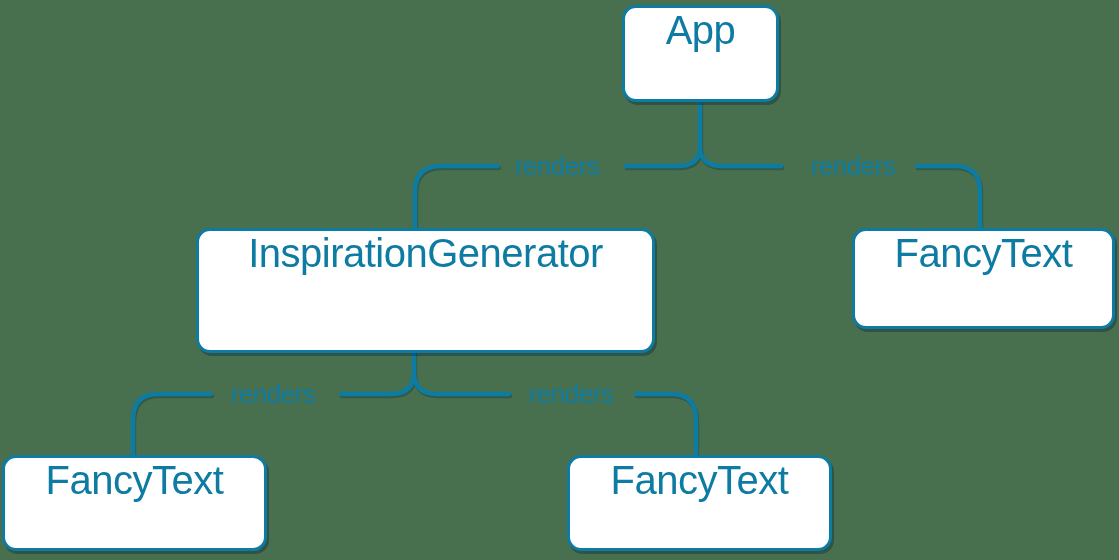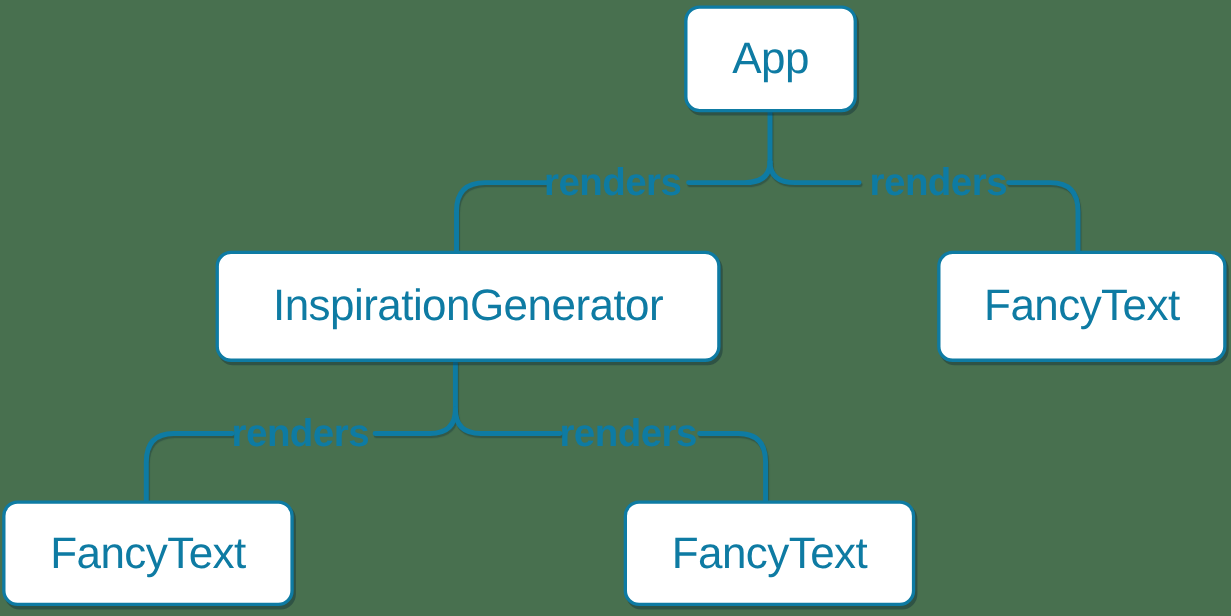--- a/index.html
+++ b/index.html
@@ -30,42 +30,41 @@
     stroke-linecap: round;
   }
 
   .node {
     position: absolute;
     background: var(--node-fill);
     border: 3.5px solid var(--accent);
     border-radius: 14px;
     box-shadow: 2px 3px 0px rgba(8, 38, 52, 0.38);
     display: flex;
-    align-items: center;
     justify-content: center;
   }
   .node .node-label {
     color: var(--accent);
     font-size: 40px;
     letter-spacing: -0.5px;
     white-space: nowrap;
   }
 
   .node-app                  { left: 622px; top: 5px;   width: 157px; height: 97px; }
-  .node-inspiration          { left: 196px; top: 228px; width: 459px; height: 101px; }
+  .node-inspiration          { left: 196px; top: 228px; width: 459px; height: 125px; }
   .node-fancytext-top        { left: 852px; top: 228px; width: 263px; height: 101px; }
   .node-fancytext-bottom     { left: 2px;   top: 455px; width: 265px; height: 96px; }
   .node-copyright            { left: 567px; top: 455px; width: 265px; height: 96px; }
 
   .edge-label {
     position: absolute;
     transform: translate(-50%, -50%);
     color: var(--accent);
-    font-size: 35px;
-    font-weight: 700;
+    font-size: 26px;
+    font-weight: 400;
     letter-spacing: -0.5px;
     white-space: nowrap;
   }
   .edge-label-1 { left: 557px; top: 166px; }
   .edge-label-2 { left: 853px; top: 166px; }
   .edge-label-3 { left: 273px; top: 394px; }
   .edge-label-4 { left: 571px; top: 394px; }
 </style>
 </head>
 <body>

